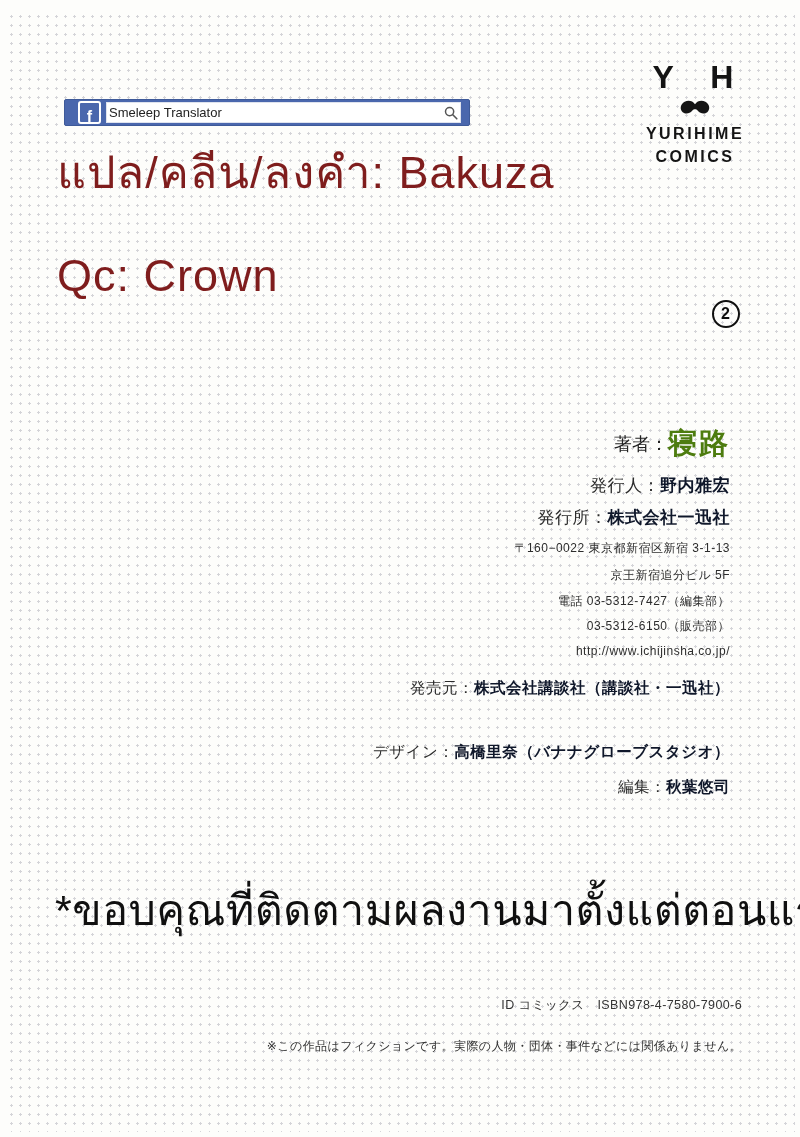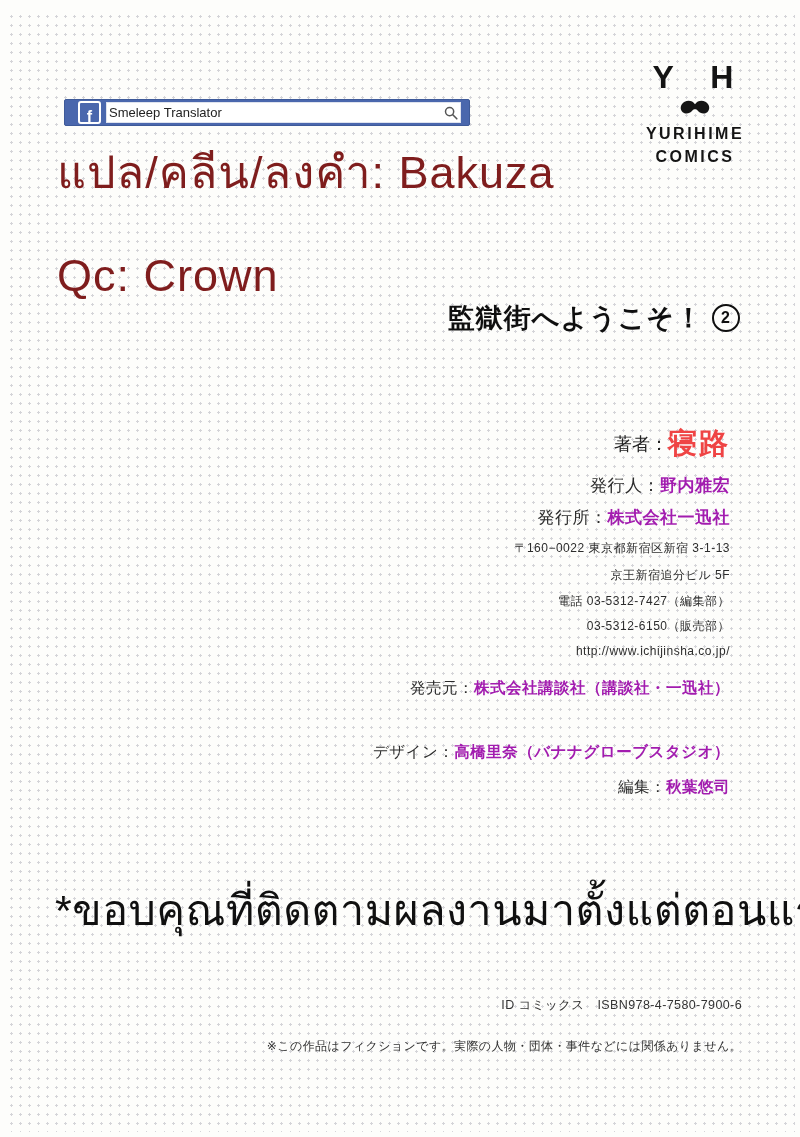--- a/index.html
+++ b/index.html
@@ -53,23 +53,23 @@
     display:inline-flex;align-items:center;justify-content:center;
     width:24px;height:24px;border:2.2px solid #0f0f0f;border-radius:50%;
     font-size:16px;font-weight:800;margin-left:9px;flex:0 0 auto;
   }
   
   .author-line{
     position:absolute;right:70px;top:424px;display:flex;align-items:center;
     white-space:nowrap;color:#222;
   }
   .author-label{font-size:18px;}
-  .author-name{font-size:29px;font-weight:800;letter-spacing:2px;color:#ef4444;}
+  .author-name{font-size:29px;font-weight:800;letter-spacing:2px;color:#4d7c0f;}
   .cl{position:absolute;right:70px;white-space:nowrap;color:#2c2c2c;letter-spacing:0.5px;}
-  .cl .val-bold{font-weight:700;color:#a21caf;}
+  .cl .val-bold{font-weight:700;color:#0f172a;}
   .s17{font-size:17px;}
   .s14{font-size:12px;}
   .s15{font-size:15.5px;}
   
   .thanks{position:absolute;left:55px;top:876px;font-size:43px;color:#101010;letter-spacing:0.5px;white-space:nowrap;}
   
   .imp{position:absolute;right:58px;font-size:12.5px;color:#333;letter-spacing:0.4px;white-space:nowrap;}
   .imp3{font-size:12px;}
 </style>
 </head>
@@ -98,21 +98,20 @@
                C36.5,12 35.5,6.3 31,4 C27,2 22.5,3 20,6.5 Z"></path>
     </svg>
     <div class="logo-name">YURIHIME</div>
     <div class="logo-name">COMICS</div>
   </div>
 
   <div class="thai-big tc1">แปล/คลีน/ลงคำ: Bakuza</div>
   <div class="thai-big tc2">Qc: Crown</div>
 
   <div class="book-title">
-    <span>監獄街へようこそ！</span>
     <span class="vol-badge">2</span>
   </div>
 
   <div class="author-line">
     <span class="author-label">著者：</span>
     <span class="author-name">寝路</span>
   </div>
 
   <div class="cl s17" style="top:474px">
     <span>発行人：</span><span class="val-bold">野内雅宏</span>

